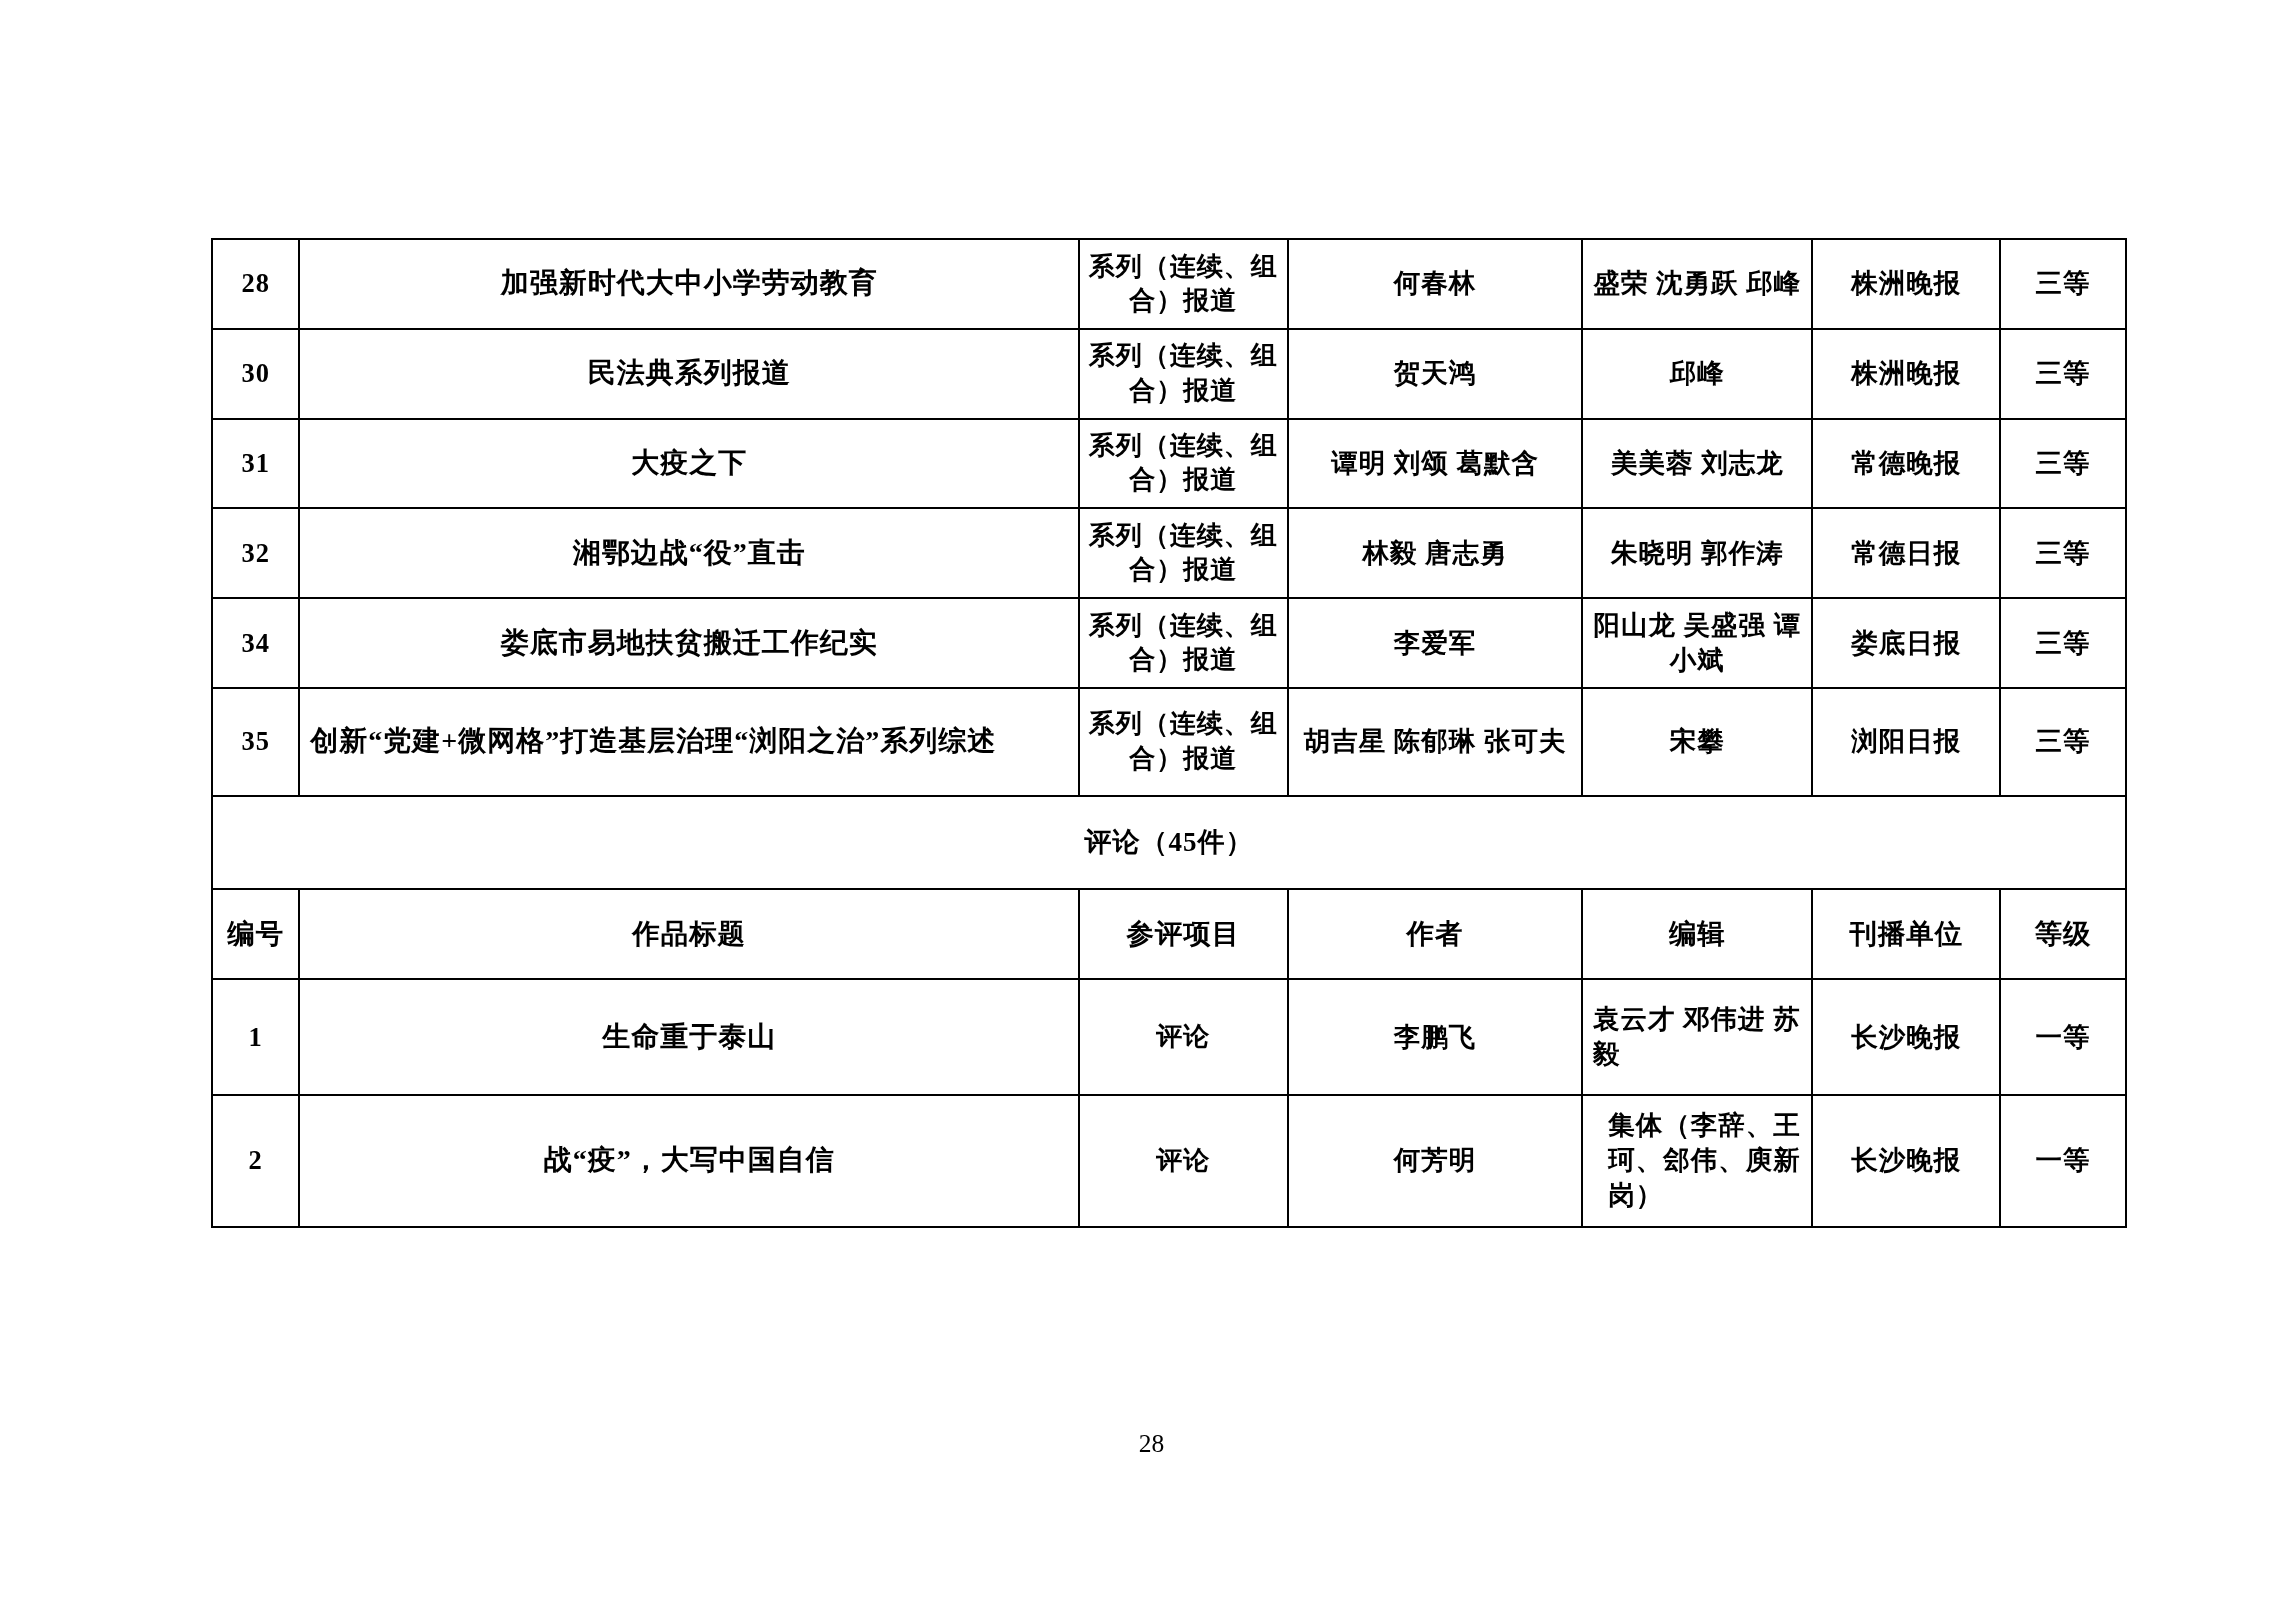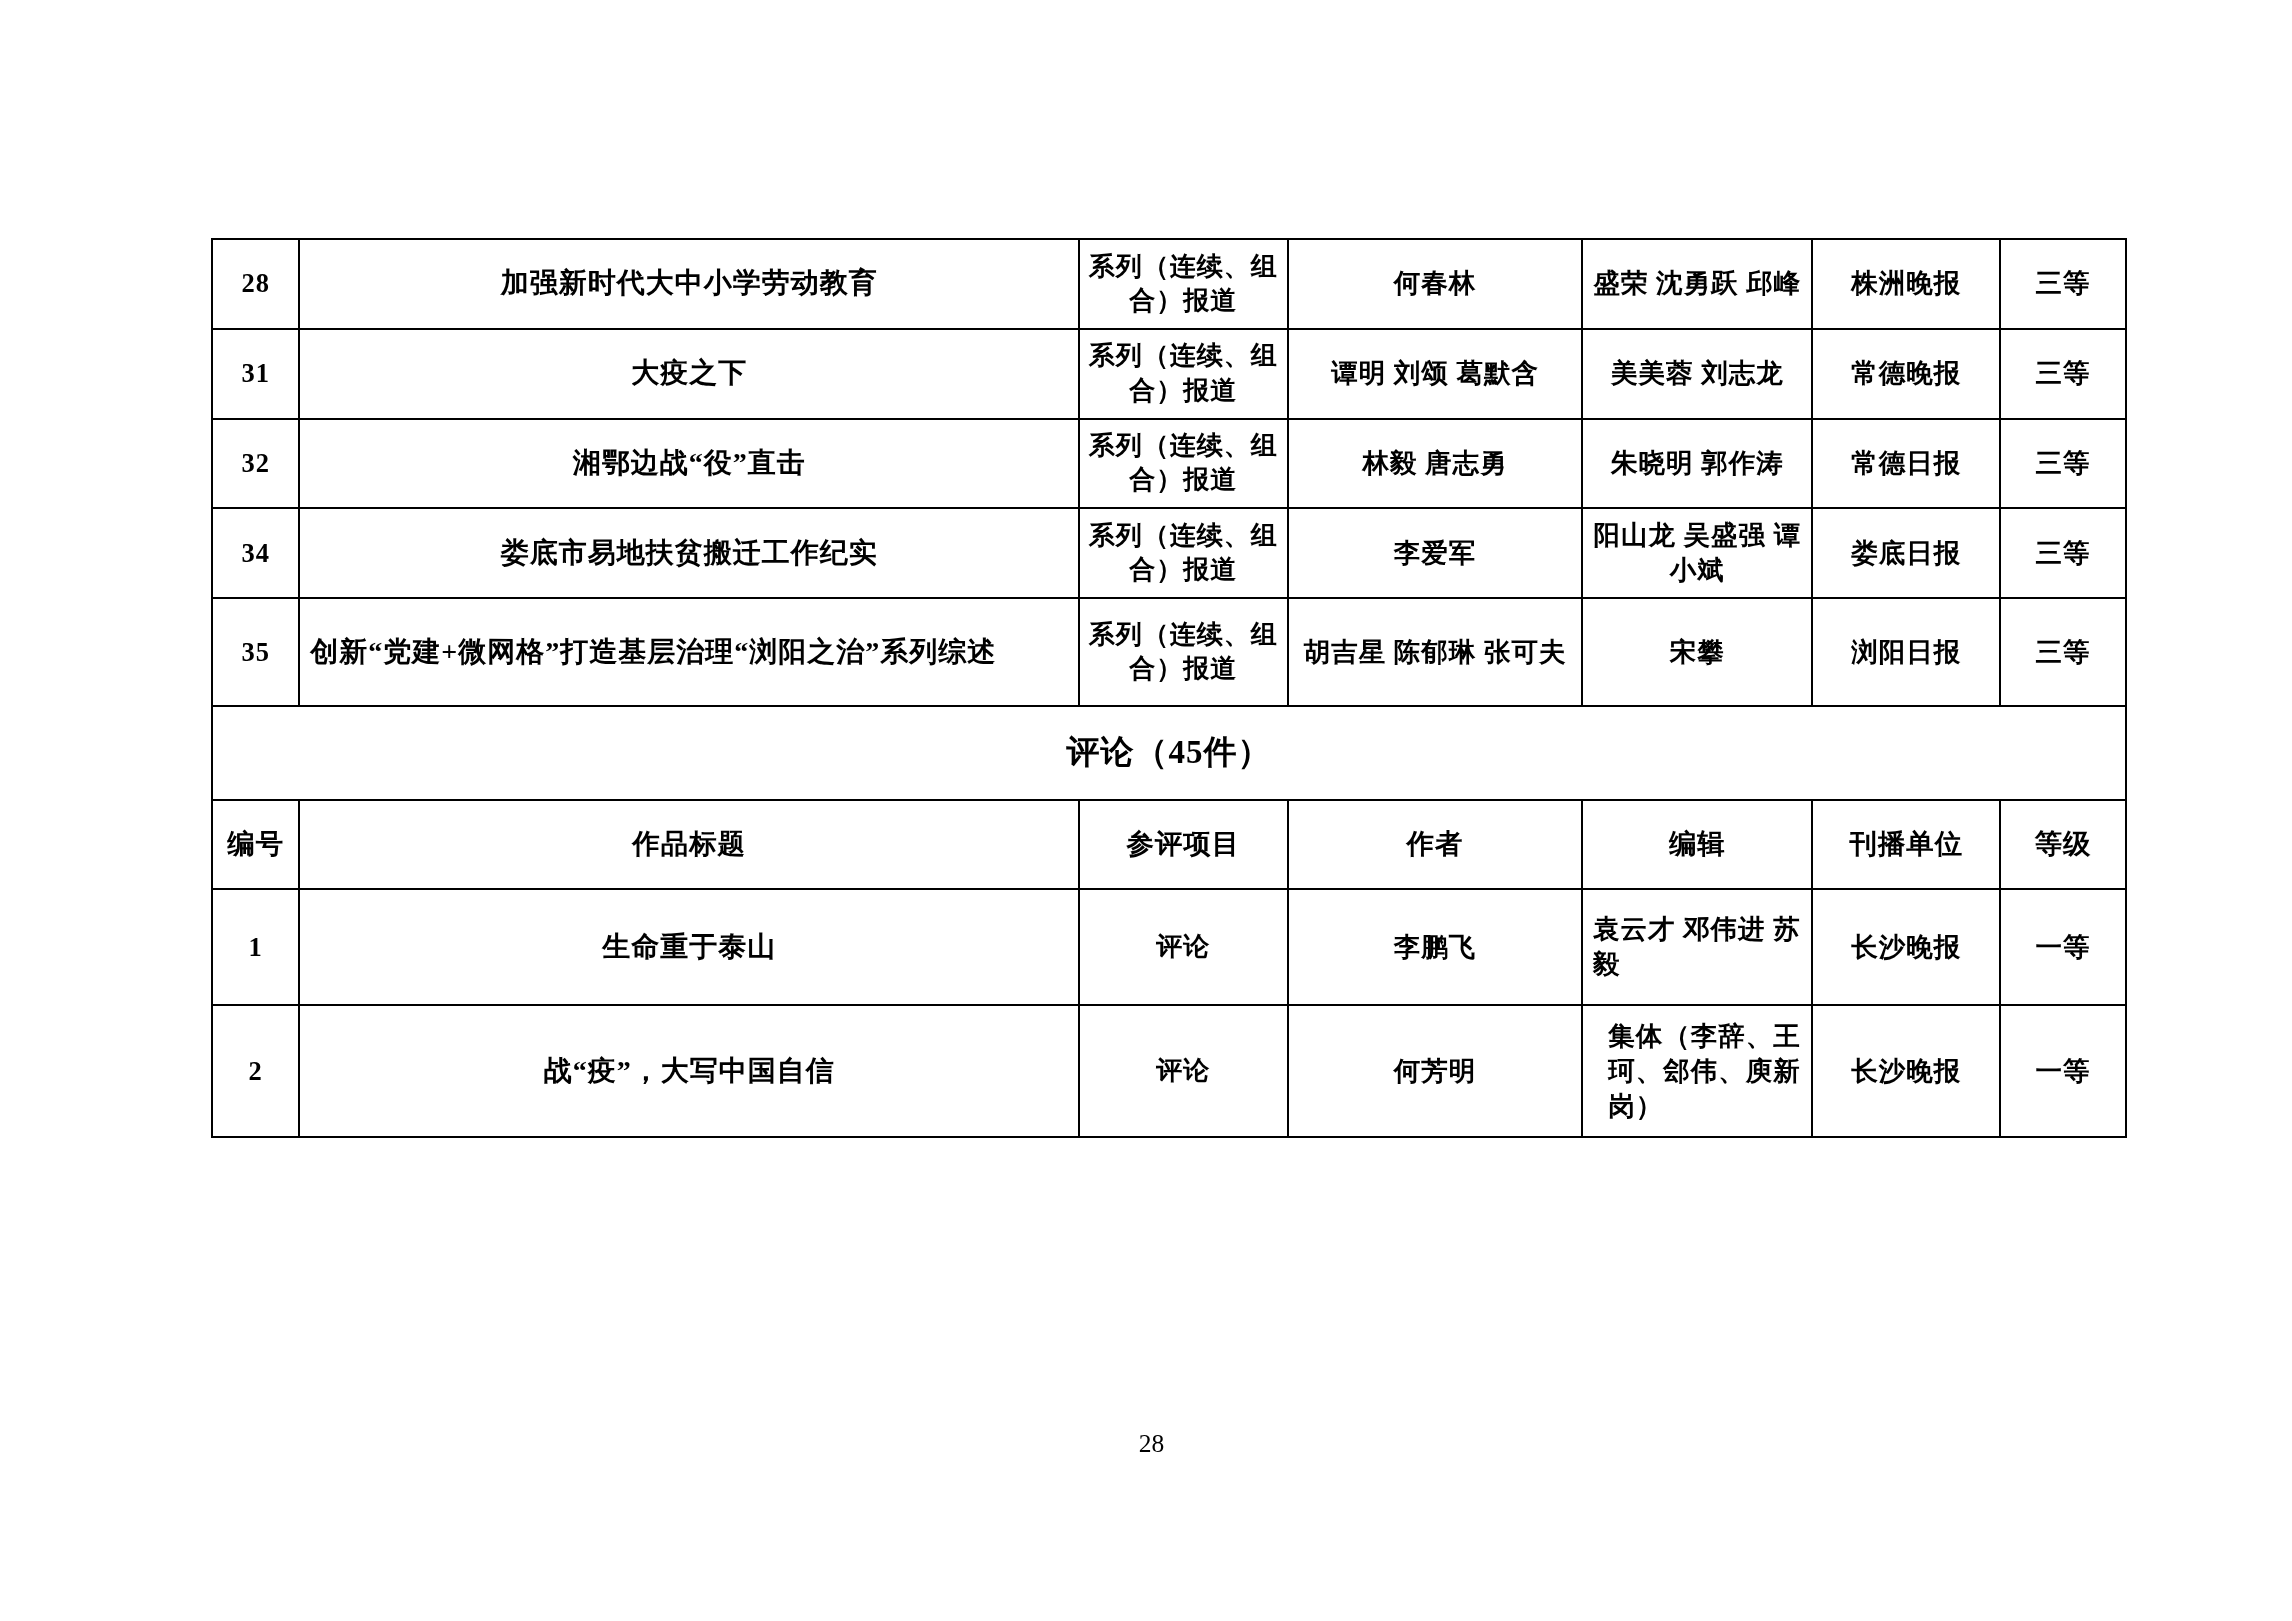--- a/index.html
+++ b/index.html
@@ -64,21 +64,21 @@
     padding-left: 9.8px;
     padding-right: 9.8px;
   }
   td.item {
     text-align: left;
     padding-left: 13.7px;
     font-size: 26px;
     letter-spacing: 0px;
   }
   td.section {
-    font-size: 33px;
+    font-size: 27px;
     letter-spacing: 2px;
     padding: 15.7px 3.9px;
   }
   td.header {
     font-size: 27.4px;
     letter-spacing: 2px;
   }
   tr.r-tall td { height: 76px; }
   tr.r-mid td  { height: 80px; }
   tr.r-two td  { height: 94px; }
@@ -114,20 +114,29 @@
         <tr class="r-tall">
           <td class="no">28</td>
           <td class="title">加强新时代大中小学劳动教育</td>
           <td class="item">系列（连续、组合）报道</td>
           <td class="author">何春林</td>
           <td class="editor">盛荣 沈勇跃 邱峰</td>
           <td class="unit">株洲晚报</td>
           <td class="level">三等</td>
         </tr>
         <tr class="r-tall">
+          <td class="no">30</td>
+          <td class="title">民法典系列报道</td>
+          <td class="item">系列（连续、组合）报道</td>
+          <td class="author">贺天鸿</td>
+          <td class="editor">邱峰</td>
+          <td class="unit">株洲晚报</td>
+          <td class="level">三等</td>
+        </tr>
+        <tr class="r-tall">
           <td class="no">31</td>
           <td class="title">大疫之下</td>
           <td class="item">系列（连续、组合）报道</td>
           <td class="author">谭明 刘颂 葛默含</td>
           <td class="editor">美美蓉 刘志龙</td>
           <td class="unit">常德晚报</td>
           <td class="level">三等</td>
         </tr>
         <tr class="r-tall">
           <td class="no">32</td>

